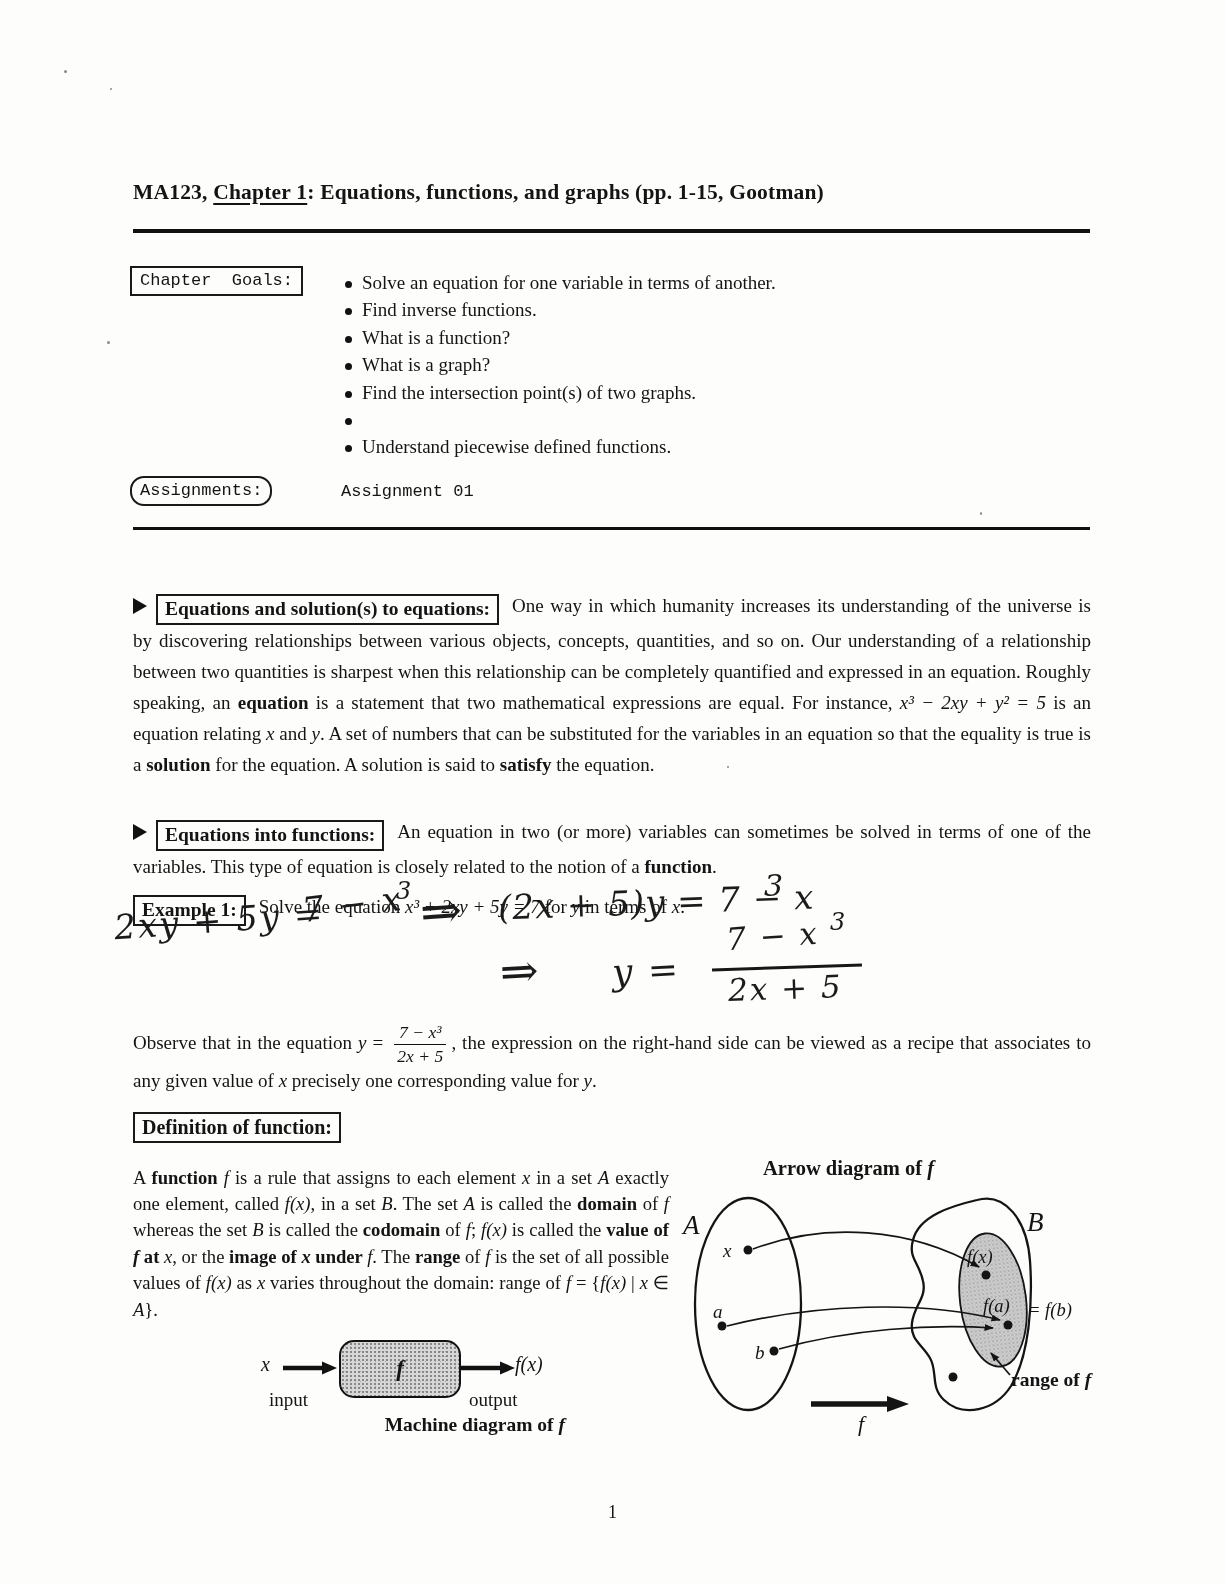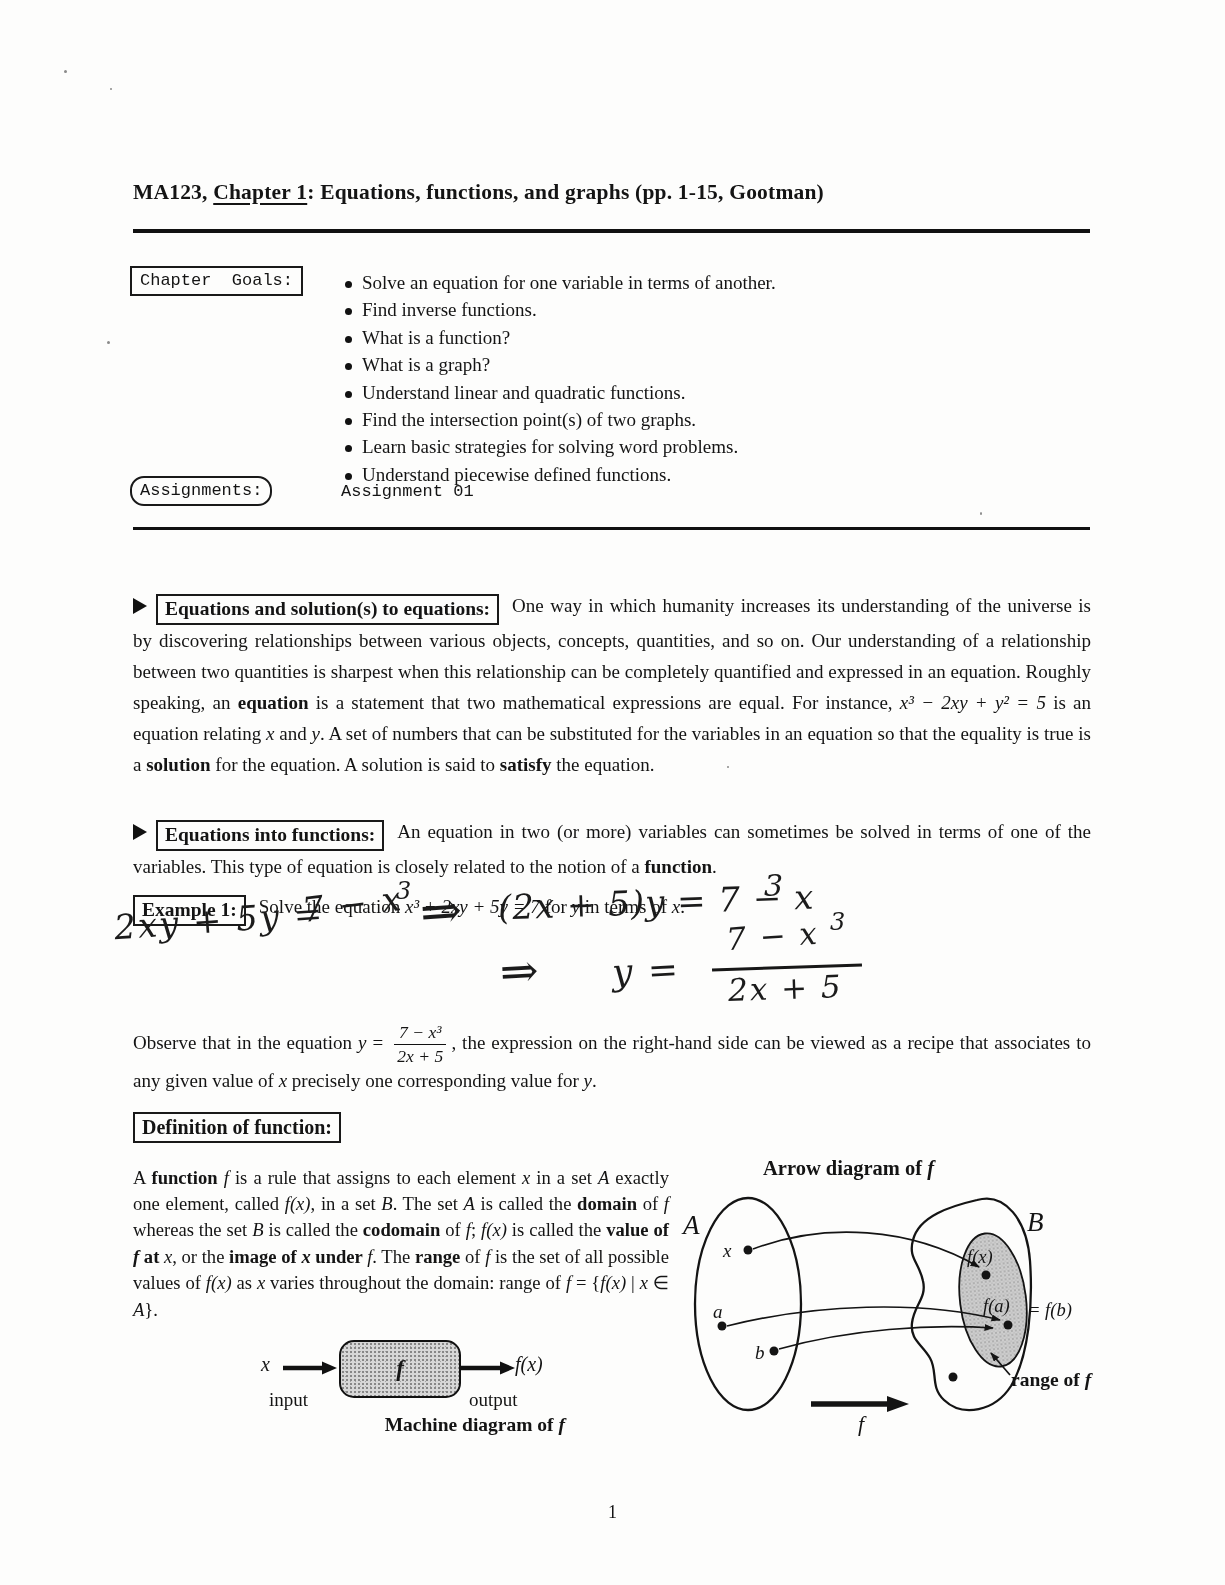--- a/index.html
+++ b/index.html
@@ -135,29 +135,24 @@
     <li>
         <span class="dot"></span>
         <span>What is a function?</span>
       </li>
     <li>
         <span class="dot"></span>
         <span>What is a graph?</span>
       </li>
     <li>
         <span class="dot"></span>
-        <span>Understand linear and quadratic functions.</span>
-      </li>
-    <li>
-        <span class="dot"></span>
         <span>Find the intersection point(s) of two graphs.</span>
       </li>
     <li>
         <span class="dot"></span>
-        <span>Learn basic strategies for solving word problems.</span>
       </li>
     <li>
         <span class="dot"></span>
         <span>Understand piecewise defined functions.</span>
       </li>
   </ul>
 
   <div class="abs monobox assign-box">Assignments:</div>
   <div class="abs assign-val">Assignment 01</div>
   <div class="abs rule rule2"></div>

